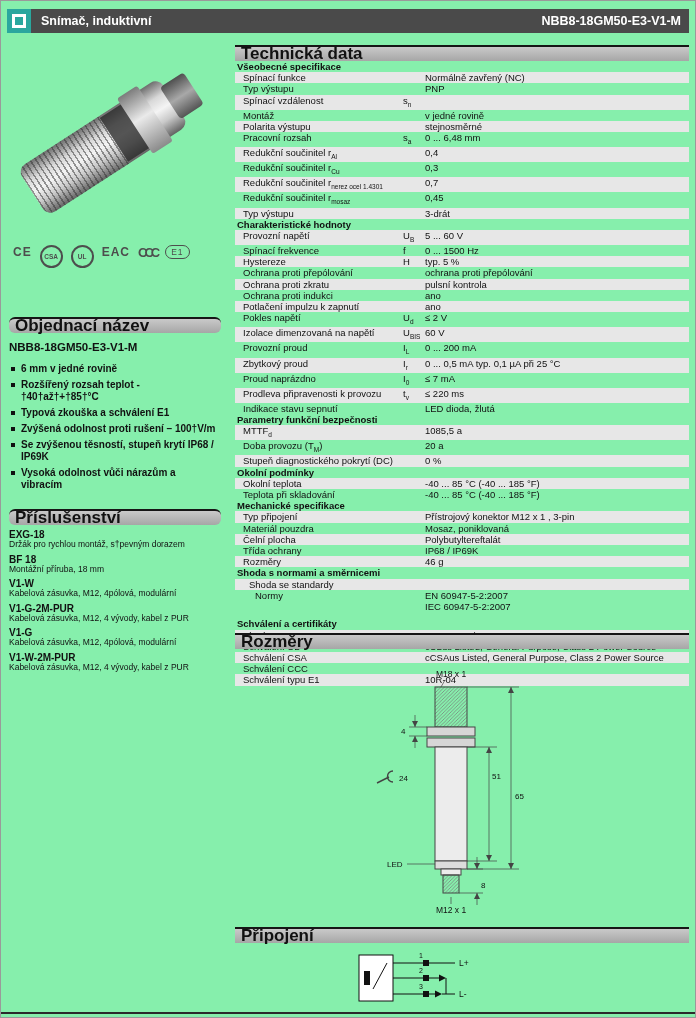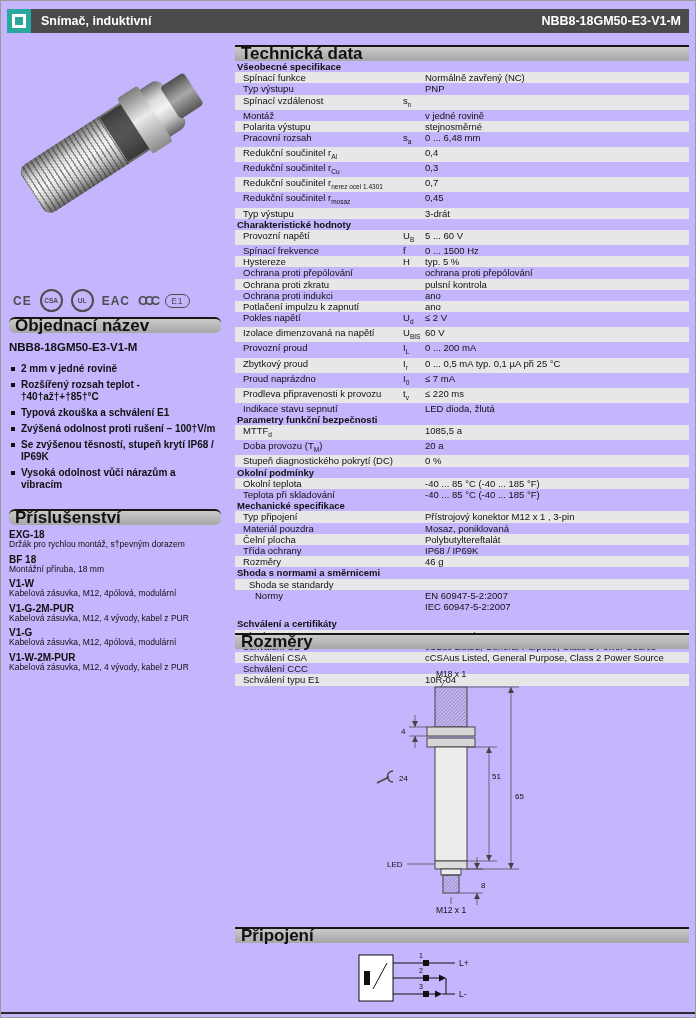--- a/index.html
+++ b/index.html
@@ -1,16 +1,16 @@
 <!DOCTYPE html>
 <html><head>
 <meta charset="utf-8">
 <style>
   html,body{margin:0;padding:0;background:#fff;}
-  .page{position:relative;width:696px;height:1018px;background:#c4b5fd;border:1px solid #9a9a9a;
+  .page{position:relative;width:696px;height:1018px;background:#86efac;border:1px solid #9a9a9a;
         font-family:"Liberation Sans",sans-serif;color:#111;overflow:hidden;box-sizing:border-box;}
   
   .header{position:absolute;top:8px;left:6px;right:6px;height:24px;background:#4a4a4a;color:#fff;
           display:flex;align-items:center;}
   .logo{width:24px;height:24px;background:#2aa79e;position:relative;flex:0 0 24px;}
   .logo::after{content:"";position:absolute;inset:5px;border:3px solid #fff;}
   .htitle{font-size:12.5px;font-weight:bold;padding-left:10px;}
   .hcode{font-size:12.5px;font-weight:bold;margin-left:auto;padding-right:8px;}
   
   .secbar{position:absolute;height:16px;background:linear-gradient(#c9c9c9,#a6a6a6);
@@ -22,21 +22,21 @@
   .photo{position:absolute;top:44px;left:8px;width:208px;height:192px;overflow:hidden;}
   .barrel{position:absolute;left:10px;top:74px;width:168px;height:56px;transform:rotate(-33deg);
           border-radius:9px;background:linear-gradient(180deg,#6e6e6e 0%,#d8d8d8 28%,#f4f4f4 50%,#c9c9c9 72%,#636363 100%);}
   .threads{position:absolute;left:0;top:0;bottom:0;width:58%;border-radius:9px 0 0 9px;
            background:repeating-linear-gradient(90deg,rgba(50,50,50,.5) 0 1.5px,rgba(255,255,255,0) 1.5px 5px);}
   .band{position:absolute;left:58%;top:2px;bottom:2px;width:26%;background:rgba(40,40,40,.78);}
   .nut{position:absolute;right:22px;top:-5px;width:24px;height:66px;border-radius:3px;
        background:linear-gradient(180deg,#7c7c7c,#eaeaea 45%,#8a8a8a);}
   .plug{position:absolute;right:-24px;top:9px;width:28px;height:38px;border-radius:4px;
         background:linear-gradient(180deg,#4f4f4f,#a8a8a8 50%,#555);}
-  .certs{position:absolute;top:244px;left:12px;display:flex;align-items:center;gap:8px;color:#4d4d4d;margin-top:44px;}
+  .certs{position:absolute;top:244px;left:12px;display:flex;align-items:flex-start;gap:8px;color:#4d4d4d;}
   .cert{font-size:12px;font-weight:bold;letter-spacing:1px;}
   .cert.circ{width:19px;height:19px;border:2px solid #4d4d4d;border-radius:50%;display:flex;
              align-items:center;justify-content:center;font-size:6.5px;letter-spacing:0;flex:0 0 auto;}
   .cert.ccc{letter-spacing:-3px;font-size:13px;}
   .cert.e1{border:1.5px solid #4d4d4d;border-radius:7px;padding:1px 5px;font-size:8.5px;
            font-weight:normal;letter-spacing:1px;}
   .ordercode{position:absolute;top:340px;left:8px;font-size:11.5px;font-weight:bold;}
   .features{position:absolute;top:362px;left:10px;width:208px;}
   .feat{display:flex;gap:6px;font-size:10px;font-weight:bold;line-height:12px;margin-bottom:4px;}
   .bullet{flex:0 0 4px;width:4px;height:4px;background:#111;margin-top:3.5px;}
@@ -93,21 +93,21 @@
     </div>
 
     <div class="secbar barleft" style="top:316px">
       <span>Objednací název</span>
     </div>
     <div class="ordercode">NBB8-18GM50-E3-V1-M</div>
 
     <div class="features" id="features">
         <div class="feat">
           <span class="bullet"></span>
-          <span>2 mm v jedné rovině</span>
+          <span>6 mm v jedné rovině</span>
         </div>
         <div class="feat">
           <span class="bullet"></span>
           <span>Rozšířený rozsah teplot - †40†až†+†85†°C</span>
         </div>
         <div class="feat">
           <span class="bullet"></span>
           <span>Typová zkouška a schválení E1</span>
         </div>
         <div class="feat">

